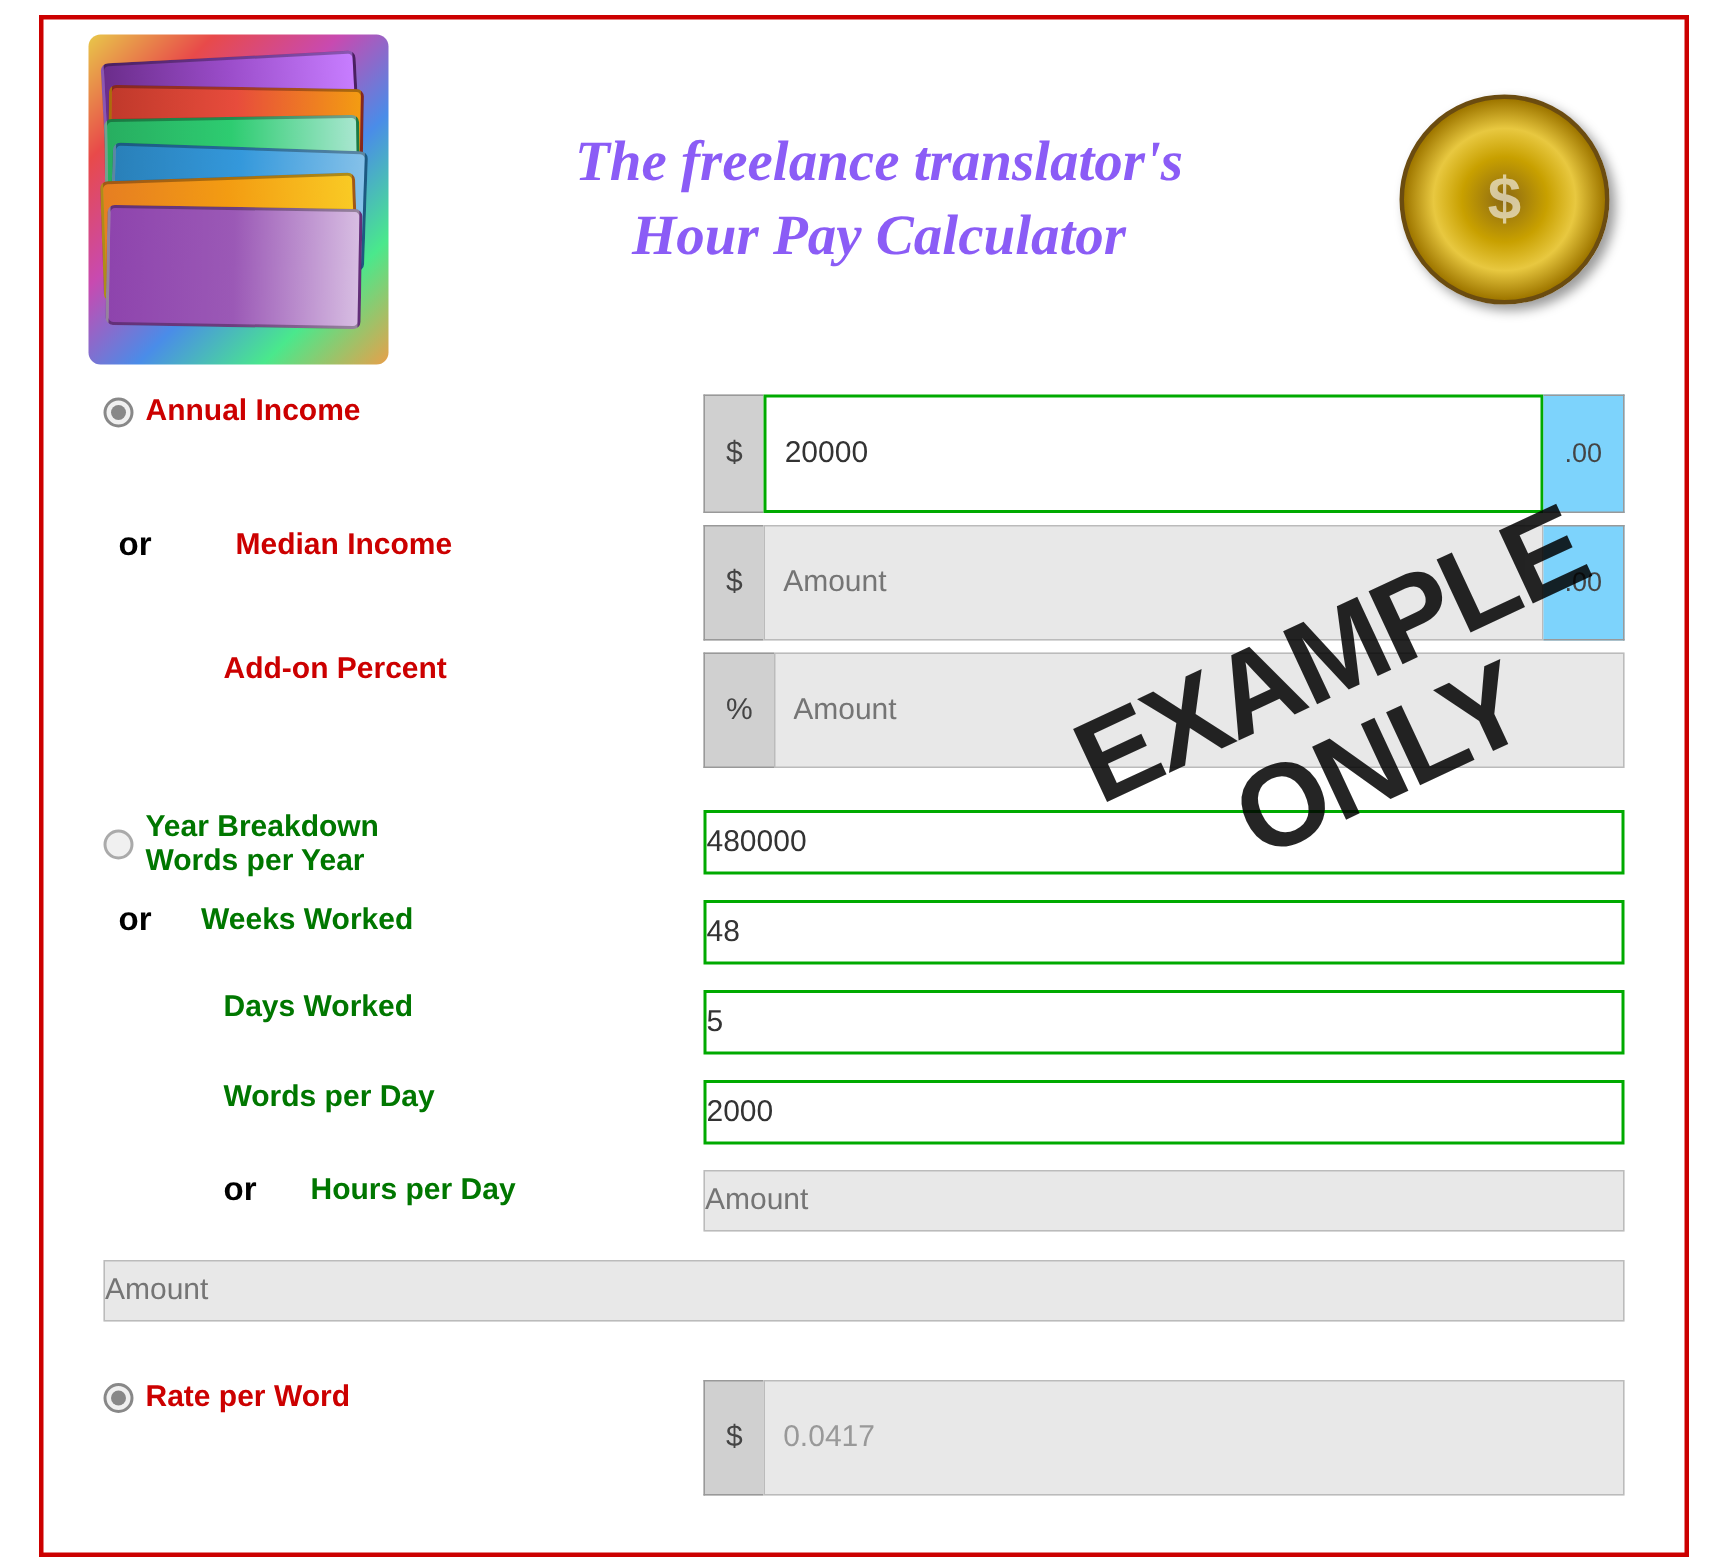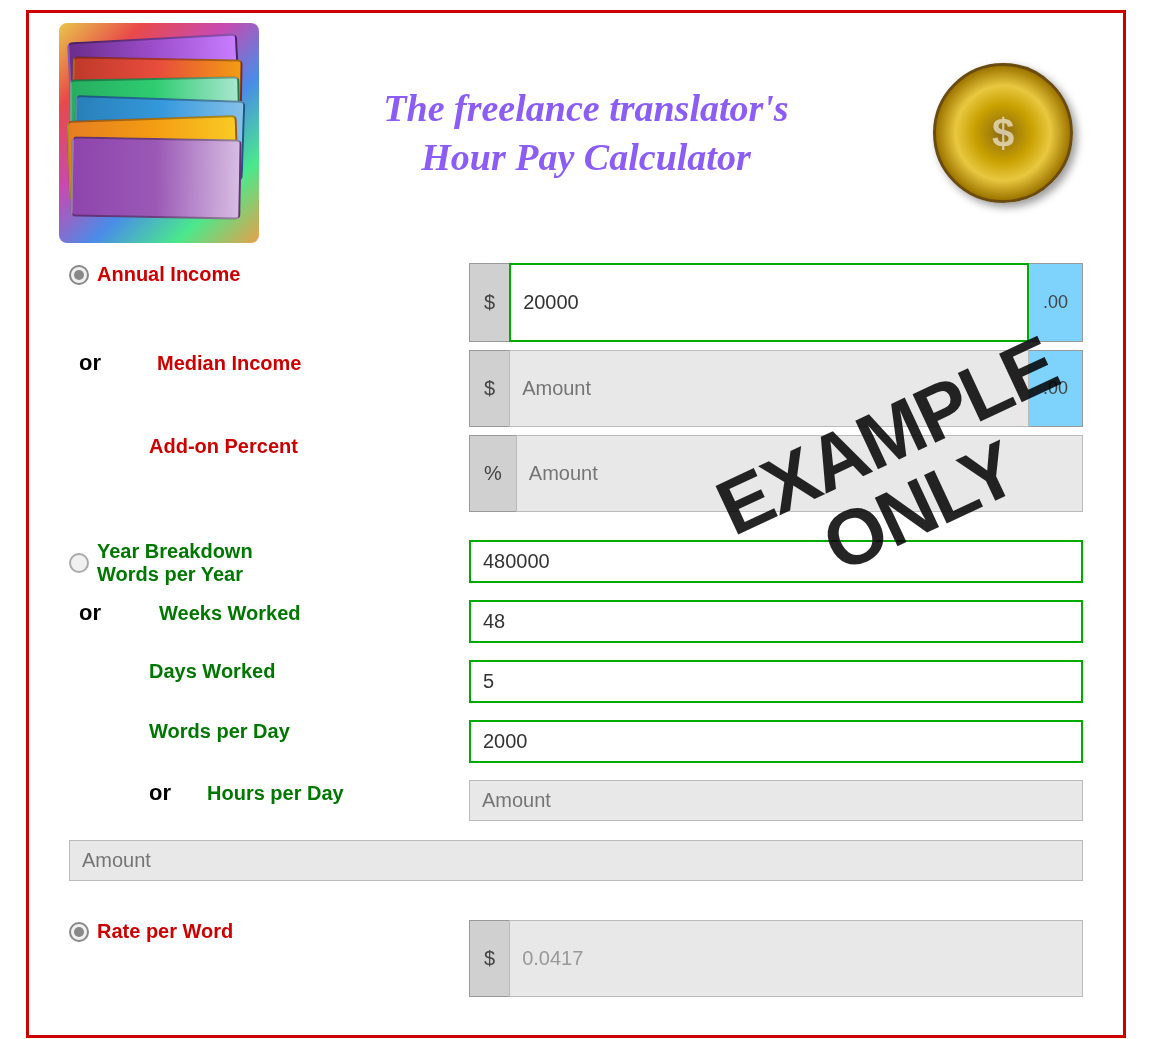--- a/index.html
+++ b/index.html
@@ -221,21 +221,21 @@
       font-size: 18px;
       color: #444;
       display: flex;
       align-items: center;
       border-left: none;
     }
 
     .input-field-full {
       flex: 1;
       border: 2px solid #00aa00;
-      padding: 8px 12px;
+      padding: 8px 0;
       font-size: 20px;
       color: #333;
       outline: none;
       background: #fff;
     }
 
     .input-field-full.disabled {
       background: #e8e8e8;
       border: 1px solid #bbb;
       color: #999;
@@ -353,21 +353,21 @@
         </div>
       </div>
       <div class="input-group">
         <input class="input-field-full" type="text" value="480000" style="">
       </div>
     </div>
 
     <div class="form-row">
       <div class="row-label-area">
         <span class="or-label" style="margin-left:10px;">or</span>
-        <span class="field-label green" style="margin-left:42px;">Weeks Worked</span>
+        <span class="field-label green" style="margin-left:17px;">Weeks Worked</span>
       </div>
       <div class="input-group">
         <input class="input-field-full" type="text" value="48" style="">
       </div>
     </div>
 
     <div class="form-row">
       <div class="row-label-area">
         <span class="field-label green" style="margin-left:80px;">Days Worked</span>
       </div>

